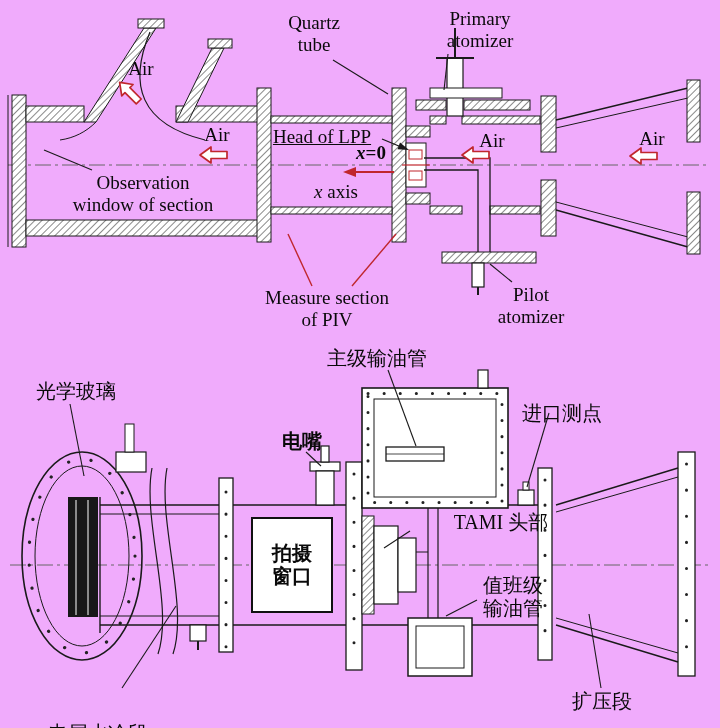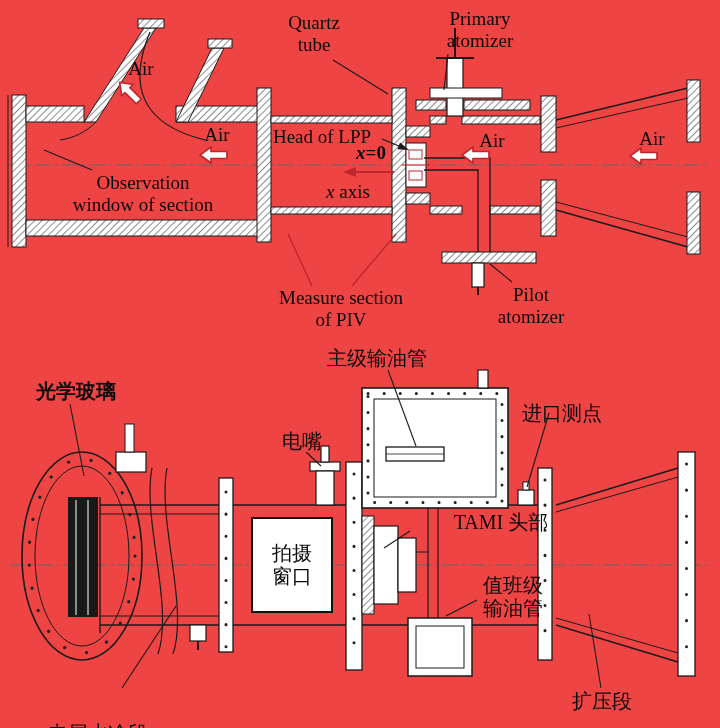--- a/index.html
+++ b/index.html
@@ -1,16 +1,16 @@
 <!DOCTYPE html>
 <html><head>
 <meta charset="utf-8">
 <style>
   html,body{margin:0;padding:0;background:#fff;}
-  .page{position:relative;width:720px;height:728px;background:#ef4444;overflow:hidden;
+  .page{position:relative;width:720px;height:728px;background:#f0abfc;overflow:hidden;
         font-family:"Liberation Serif", serif;}
   svg{position:absolute;left:0;top:0;}
   .lbl{position:absolute;transform:translateX(-50%);font:19px/1.15 "Liberation Serif", serif;
        color:#0a0a0a;white-space:pre-line;text-align:center;}
   .zh{font-size:20px;}
   .it{font-style:italic;}
 </style>
 </head>
 <body>
 
@@ -226,36 +226,36 @@
 <div>
 
   <div class="lbl" style="left:314px;top:12px;">Quartz
 tube</div>
   <div class="lbl" style="left:462px;top:8px;margin-left:18px;">Primary
 atomizer</div>
   <div class="lbl" style="left:141px;top:58px;">Air</div>
   <div class="lbl" style="left:217px;top:124px;">Air</div>
   <div class="lbl" style="left:492px;top:130px;">Air</div>
   <div class="lbl" style="left:652px;top:128px;">Air</div>
-  <div class="lbl" style="left:322px;top:126px;">Head of LPP</div>
+  <div class="lbl" style="left:322px;top:126px;text-decoration:underline;">Head of LPP</div>
   <div class="lbl" style="left:371px;top:142px;font-weight:bold;"><span class="it">x</span><span>=0</span></div>
-  <div class="lbl" style="left:348px;top:181px;"><span class="it">x</span><span> axis</span></div>
+  <div class="lbl" style="left:336px;top:181px;"><span class="it">x</span><span> axis</span></div>
   <div class="lbl" style="left:143px;top:172px;">Observation
 window of section</div>
-  <div class="lbl" style="left:341px;top:287px;">Measure section
+  <div class="lbl" style="left:327px;top:287px;">Measure section
 of PIV</div>
   <div class="lbl" style="left:531px;top:284px;">Pilot
 atomizer</div>
 
-  <div class="lbl zh" style="left:76px;top:380px;font-weight:bold;">光学玻璃</div>
+  <div class="lbl zh" style="left:76px;top:380px;">光学玻璃</div>
   <div class="lbl zh" style="left:377px;top:347px;">主级输油管</div>
-  <div class="lbl zh" style="left:302px;top:430px;">电嘴</div>
+  <div class="lbl zh" style="left:302px;top:430px;font-weight:bold;">电嘴</div>
   <div class="lbl zh" style="left:562px;top:390px;margin-top:12px;">进口测点</div>
   <div class="lbl zh" style="left:460px;top:511px;margin-left:41px;">TAMI 头部</div>
-  <div class="lbl zh" style="left:292px;top:542px;">拍摄
+  <div class="lbl zh" style="left:292px;top:542px;font-weight:bold;">拍摄
 窗口</div>
   <div class="lbl zh" style="left:513px;top:574px;">值班级
 输油管</div>
   <div class="lbl zh" style="left:98px;top:690px;margin-top:32px;">夹层水冷段</div>
   <div class="lbl zh" style="left:602px;top:690px;">扩压段</div>
 </div>
 
 </div>
 
 </body></html>

